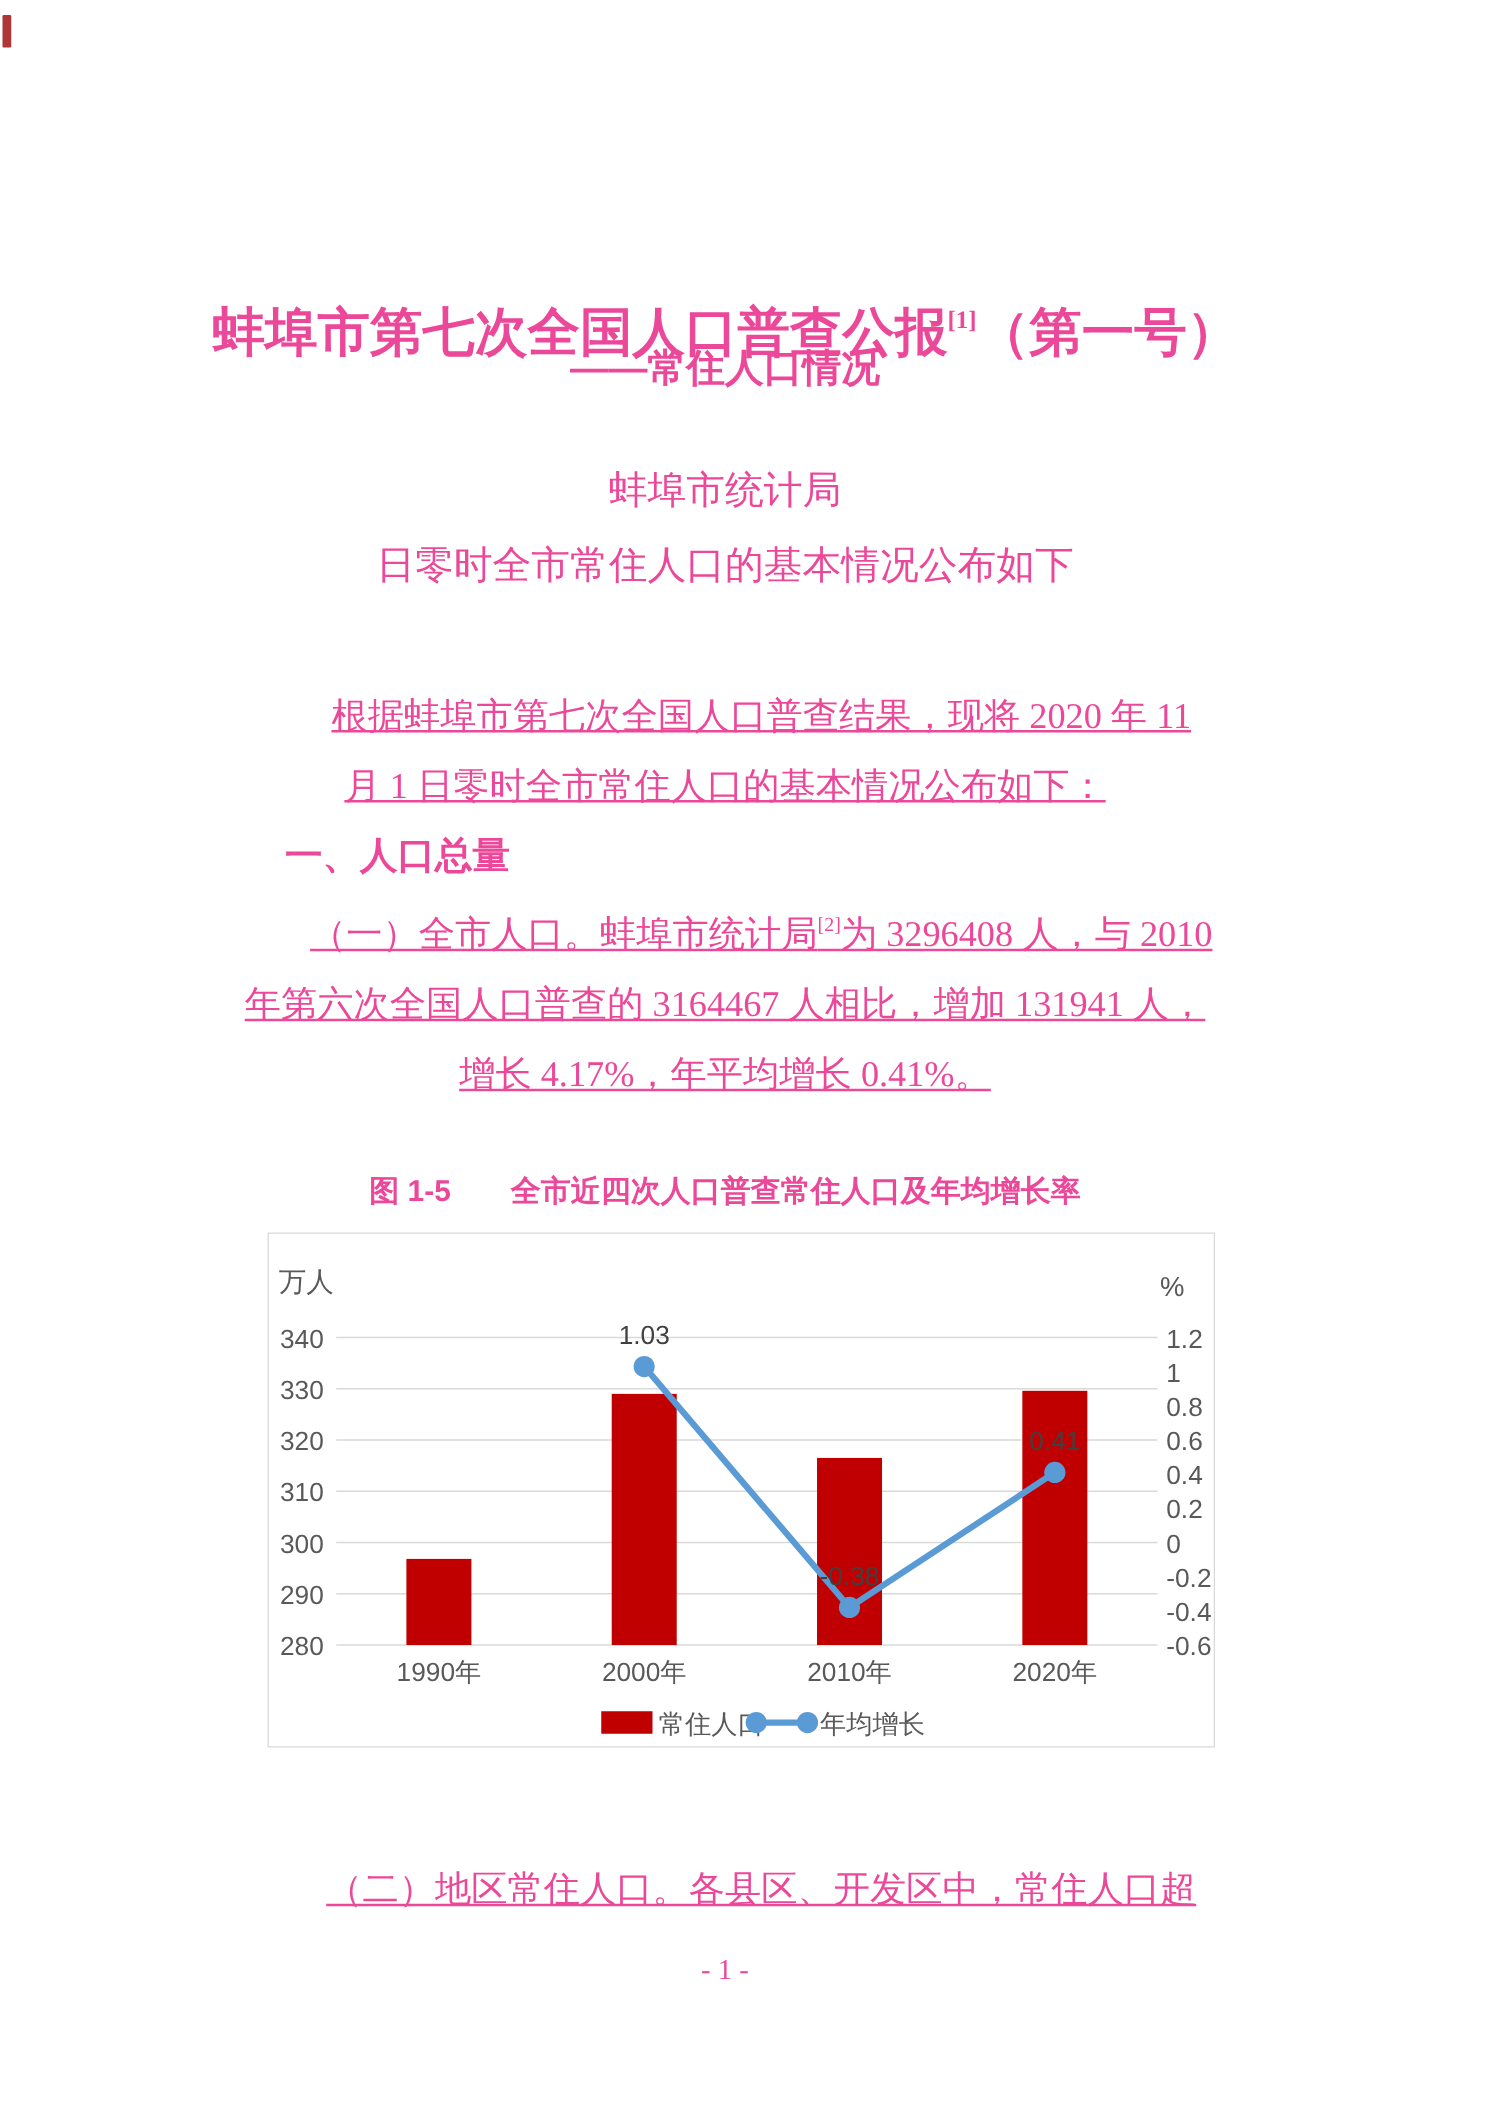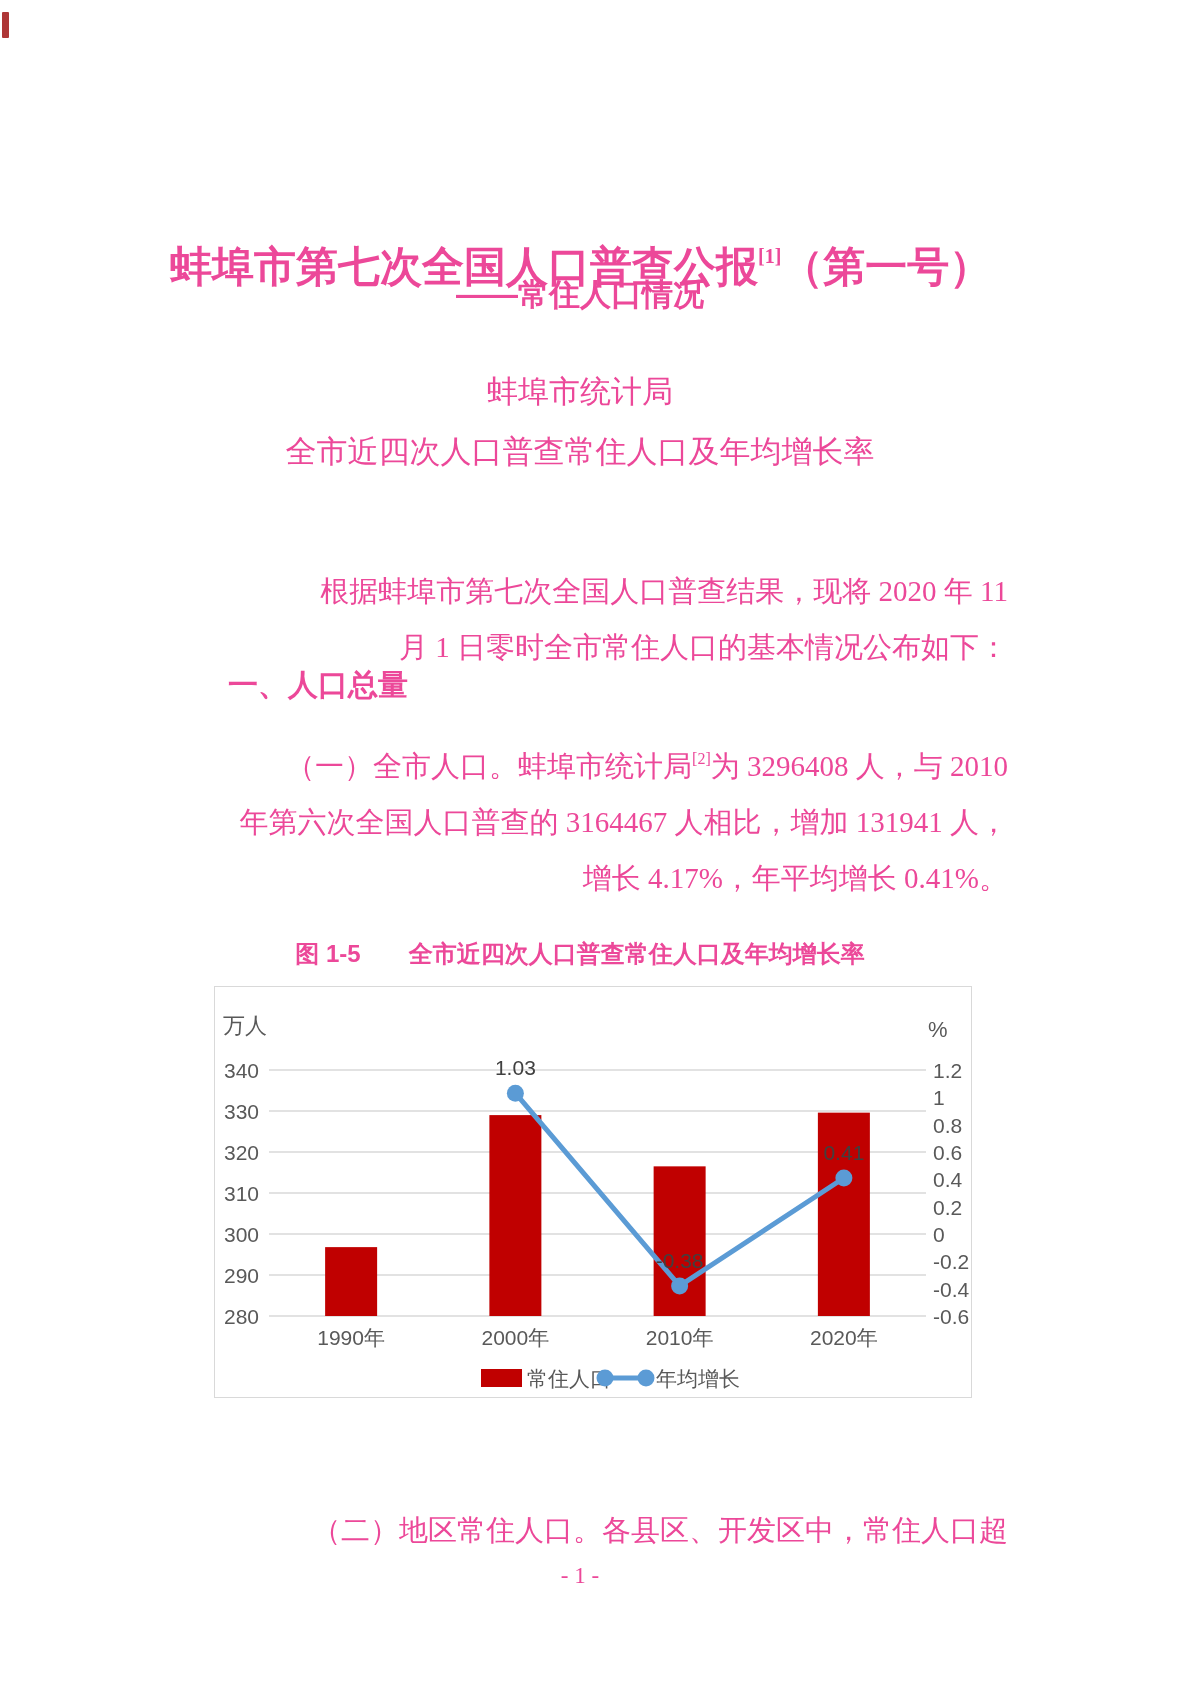--- a/index.html
+++ b/index.html
@@ -7,22 +7,22 @@
         font-family:"Liberation Serif","DejaVu Serif",serif;color:#ec4899;}
   .abs{position:absolute;}
   .artifact{left:2px;top:12px;width:7px;height:26px;background:#a01313;opacity:.85;border-radius:1px;}
   .title{left:170px;top:196px;width:820px;text-align:center;font-size:42px;font-weight:700;
          white-space:nowrap;line-height:64px;}
   .title sup{font-size:20px;vertical-align:18px;letter-spacing:0;}
   .subtitle{left:170px;top:276px;width:820px;text-align:center;font-size:31px;font-weight:700;
             font-family:"Liberation Sans","DejaVu Sans",sans-serif;line-height:38px;white-space:nowrap;}
   .byline{left:170px;width:820px;text-align:center;font-size:31px;line-height:36px;white-space:nowrap;}
   .by1{top:374px;} .by2{top:434px;} .by3{top:494px;}
-  .body{left:170px;width:820px;font-size:29px;line-height:56px;margin:18px;
-        white-space:pre-line;text-align:right;}
+  .body{left:170px;width:820px;font-size:29px;line-height:56px;margin:0;
+        white-space:pre-line;text-align:center;text-decoration:underline;}
   .intro{top:545px;text-indent:2em;}
   .heading{left:170px;top:657px;width:820px;padding-left:58px;font-size:30px;font-weight:700;
            font-family:"Liberation Sans","DejaVu Sans",sans-serif;line-height:56px;box-sizing:border-box;}
   .p1{top:713px;text-indent:2em;}
   .p1 sup{font-size:16px;vertical-align:12px;}
   .figure-caption{left:170px;top:936px;width:820px;text-align:center;font-size:24px;font-weight:700;
                   font-family:"Liberation Sans","DejaVu Sans",sans-serif;line-height:36px;}
   .chart-box{left:214px;top:986px;width:756px;height:410px;border:1.5px solid #d9d9d9;
              background:#fff;box-sizing:content-box;}
   .chart-box svg{display:block;width:756px;height:410px;}
@@ -35,21 +35,21 @@
 
 <div class="page">
 
   <div class="abs artifact"></div>
 
   <h1 class="abs title"><span>蚌埠市第七次全国人口普查公报</span><sup>[1]</sup><span>（第一号）</span></h1>
 
   <div class="abs byline by1">蚌埠市统计局</div>
 
   <div class="abs subtitle">——常住人口情况</div>
-  <div class="abs byline by2">全市近四次人口普查常住人口及年均增长率</div>
+  <div class="abs byline by2">日零时全市常住人口的基本情况公布如下</div>
 
   <p class="abs body intro">根据蚌埠市第七次全国人口普查结果，现将 2020 年 11
 月 1 日零时全市常住人口的基本情况公布如下：</p>
 
   <div class="abs heading">一、人口总量</div>
 
   <p class="abs body p1"><span>（一）全市人口。蚌埠市统计局</span><sup>[2]</sup><span>为 3296408 人，与 2010
 年第六次全国人口普查的 3164467 人相比，增加 131941 人，
 增长 4.17%，年平均增长 0.41%。</span></p>
 

